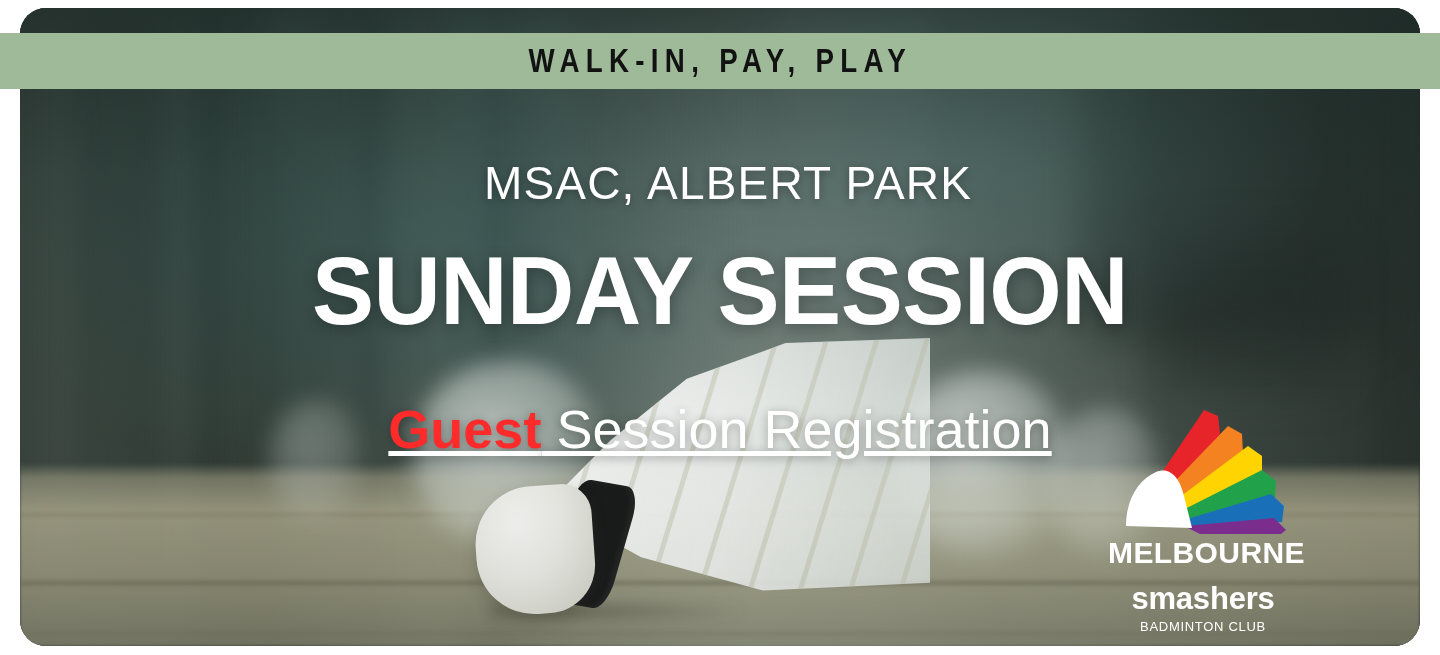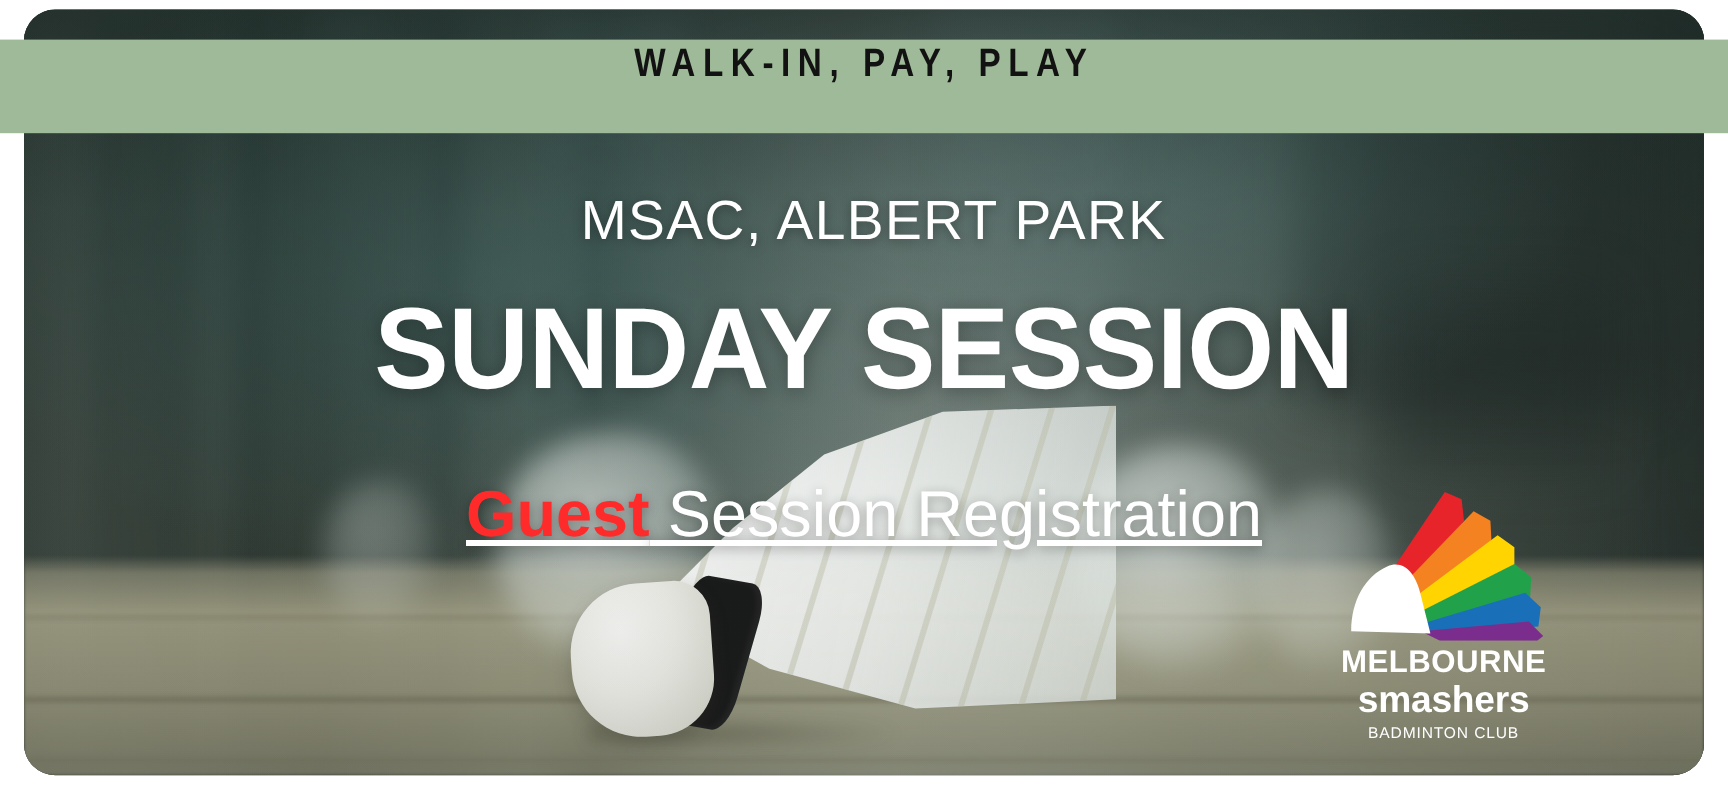--- a/index.html
+++ b/index.html
@@ -224,23 +224,24 @@
     inset: 0;
     background: linear-gradient(180deg, rgba(18,30,26,0.30) 0%, rgba(18,30,26,0.12) 38%, rgba(18,30,26,0.04) 62%, rgba(18,30,26,0.10) 100%);
   }
 
   
   .top-banner {
     position: absolute;
     left: 0;
     top: 33px;
     width: 1440px;
-    height: 78px;
+    height: 56px;
     background: #9eba98;
     display: flex;
+    align-items: center;
     justify-content: center;
   }
   .top-banner-text {
     font-size: 33px;
     font-weight: 700;
     letter-spacing: 7.5px;
     color: #121212;
     white-space: nowrap;
     transform: scaleX(0.84);
     transform-origin: center;
@@ -307,31 +308,31 @@
   }
   .logo-text {
     position: absolute;
     left: 0;
     top: 134px;
     width: 190px;
     text-align: center;
     color: #ffffff;
   }
   .logo-line1 {
-    font-size: 26px;
+    font-size: 30px;
     font-weight: 700;
     letter-spacing: 0.4px;
     line-height: 1;
   }
   .logo-line2 {
     font-size: 31px;
     font-weight: 800;
     letter-spacing: -0.2px;
     line-height: 1.02;
-    margin-top: 3px;
+    margin-top: 15px;
   }
   .logo-line3 {
     font-size: 13px;
     font-weight: 500;
     letter-spacing: 0.7px;
     line-height: 1;
     margin-top: 5px;
   }
 </style>
 </head>

